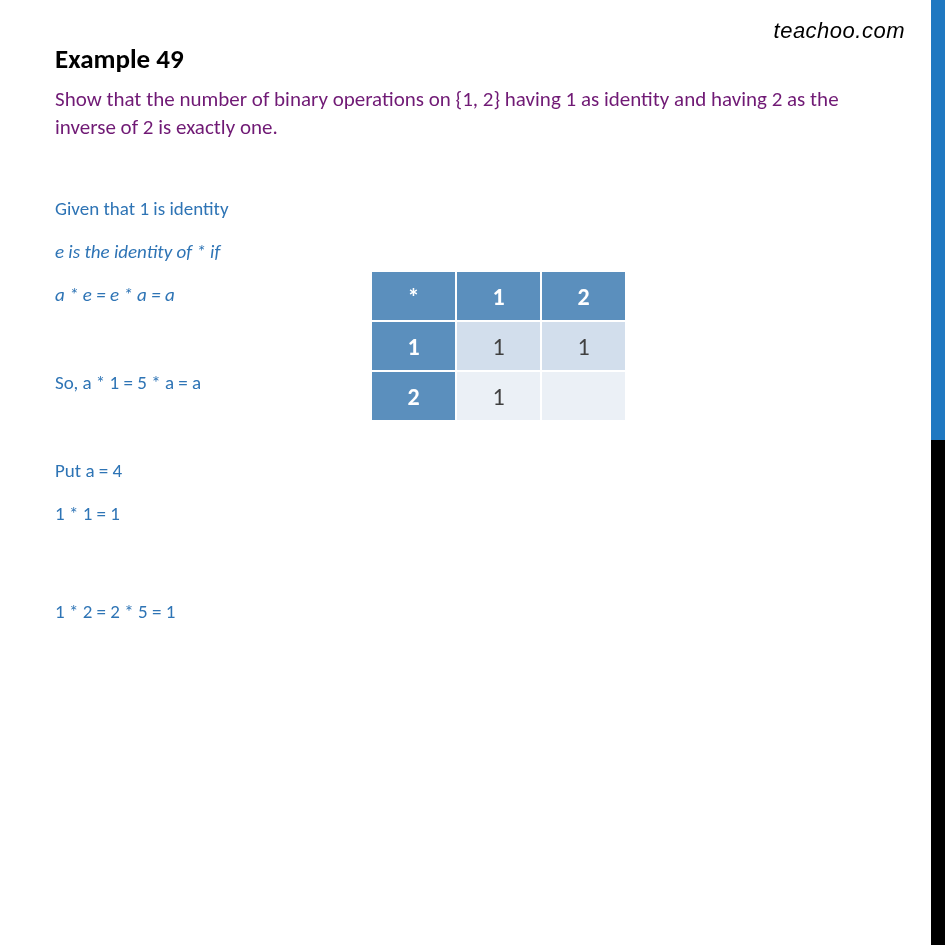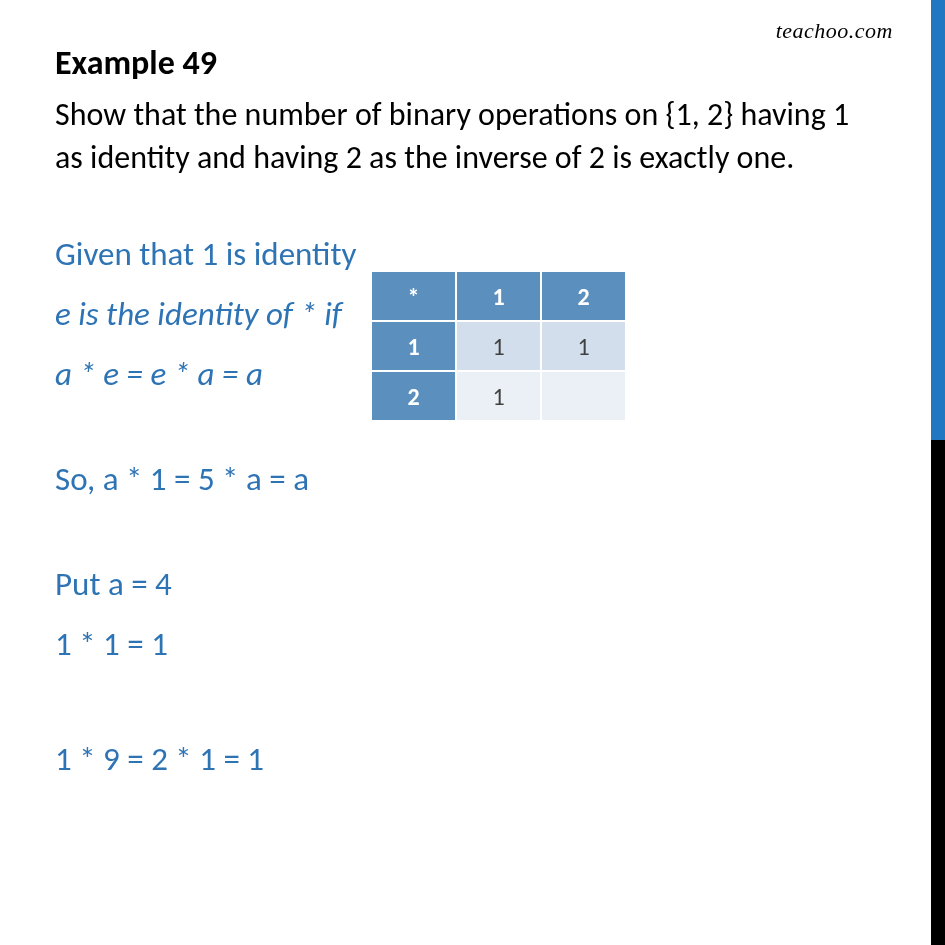--- a/index.html
+++ b/index.html
@@ -18,35 +18,35 @@
     background: #1f78c1;
   }
   .right-stripe-bottom {
     position: absolute;
     right: 0; top: 440px;
     width: 14px; bottom: 0;
     background: #000;
   }
   .watermark {
     position: absolute;
-    top: 18px; right: 52px;
-    font-family: Liberation Serif, serif;
+    top: 18px; right: 40px;
+    font-family: Liberation Sans, sans-serif;
     font-style: italic;
     font-size: 22px;
     color: #000;
     letter-spacing: 0.5px;
   }
   .content {
     padding: 42px 50px 0 55px;
   }
-  .title-line { font-size: 34px; color: #000; margin-bottom: 10px; }
+  .title-line { font-size: 27px; color: #000; margin-bottom: 10px; }
   .title-line b { font-weight: bold; }
-  .problem { font-size: 32px; color: #000000; line-height: 1.35; margin-bottom: 55px; max-width: 810px; }
+  .problem { font-size: 21px; color: #701a75; line-height: 1.35; margin-bottom: 55px; max-width: 810px; }
   .blue { color: #2e74b5; }
-  .line { font-size: 33px; margin-bottom: 10px; }
+  .line { font-size: 19px; margin-bottom: 10px; }
   .italic { font-style: italic; }
   .gap-sm { height: 10px; }
   .gap-lg { height: 55px; }
 
   .table-wrap {
     position: absolute;
     left: 370px;
     top: 270px;
   }
   .op-table { border-collapse: collapse; }
@@ -81,21 +81,21 @@
   <div class="gap-lg"></div>
   <div class="line blue">So, a * 1 = 5 * a = a</div>
 
   <div class="gap-lg"></div>
   <div class="line blue">Put a = 4</div>
   <div class="gap-sm"></div>
   <div class="line blue">1 * 1 = 1</div>
 
   <div class="gap-lg"></div>
   <div class="gap-sm"></div>
-  <div class="line blue">1 * 9 = 2 * 1 = 1</div>
+  <div class="line blue">1 * 2 = 2 * 5 = 1</div>
 </div>
 
 <div class="table-wrap">
   <table class="op-table">
     <tbody>
         <tr>
       <td class="hdr">*</td>
       <td class="hdr">1</td>
       <td class="hdr">2</td>
     </tr>

